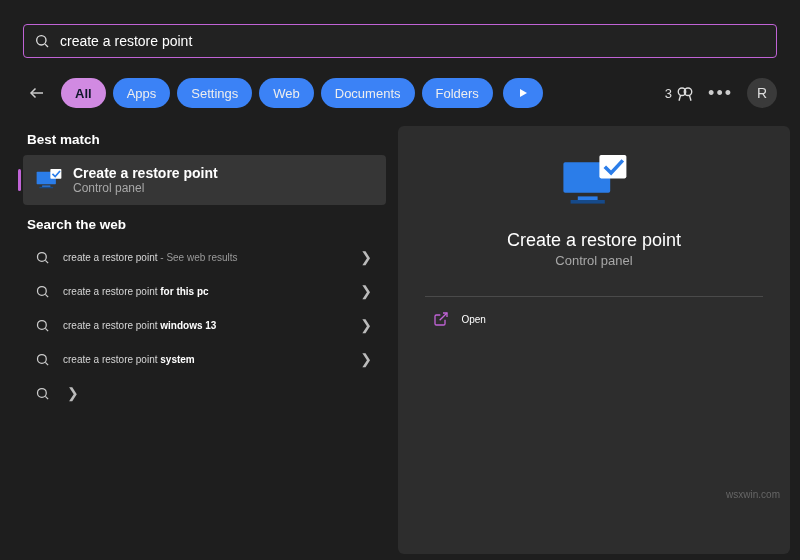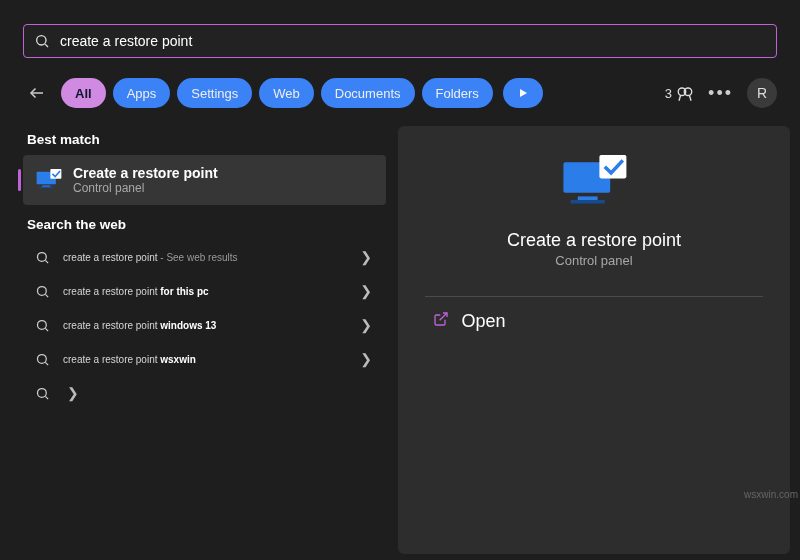--- a/index.html
+++ b/index.html
@@ -138,28 +138,28 @@
     padding-top: 26px;
   }
   .detail-icon { width: 72px; height: 60px; }
   .detail-title { font-size: 18px; font-weight: 500; margin-top: 18px; }
   .detail-sub { font-size: 13px; color: #a8a8a8; margin-top: 2px; }
   .detail-divider {
     width: 86%; height: 1px; background: #4a4a4a; margin-top: 28px;
   }
   .detail-action {
     width: 86%;
-    display: flex; gap: 12px;
+    display: flex; align-items: center; gap: 12px;
     padding: 14px 8px;
-    font-size: 18px;
+    font-size: 10px;
     cursor: pointer;
   }
   .detail-action svg { color: #c063d6; }
   .watermark {
-    position: absolute; right: 2px; bottom: 60px;
+    position: absolute; right: 20px; bottom: 60px;
     font-size: 10px; color: #666;
     transform: rotate(0deg);
   }
 </style>
 </head>
 <body>
 
 <div class="search-bar">
   <svg width="16" height="16" viewBox="0 0 24 24" fill="none" stroke="#ddd" stroke-width="2">
       <circle cx="11" cy="11" r="7"></circle>
@@ -255,21 +255,21 @@
           <span class="web-text"><span class="base">create a restore point </span><span class="suffix">windows 13</span><span class="hint"></span></span>
           <span class="chev">❯</span>
         </div>
         <div class="web-item">
           <span class="web-icon">
             <svg width="15" height="15" viewBox="0 0 24 24" fill="none" stroke="#ccc" stroke-width="2">
               <circle cx="11" cy="11" r="7"></circle>
               <line x1="21" y1="21" x2="16.65" y2="16.65"></line>
             </svg>
           </span>
-          <span class="web-text"><span class="base">create a restore point </span><span class="suffix">wsxwin</span><span class="hint"></span></span>
+          <span class="web-text"><span class="base">create a restore point </span><span class="suffix">system</span><span class="hint"></span></span>
           <span class="chev">❯</span>
         </div>
         <div class="web-item">
           <span class="web-icon">
             <svg width="15" height="15" viewBox="0 0 24 24" fill="none" stroke="#ccc" stroke-width="2">
               <circle cx="11" cy="11" r="7"></circle>
               <line x1="21" y1="21" x2="16.65" y2="16.65"></line>
             </svg>
           </span>
           <span class="chev">❯</span>

